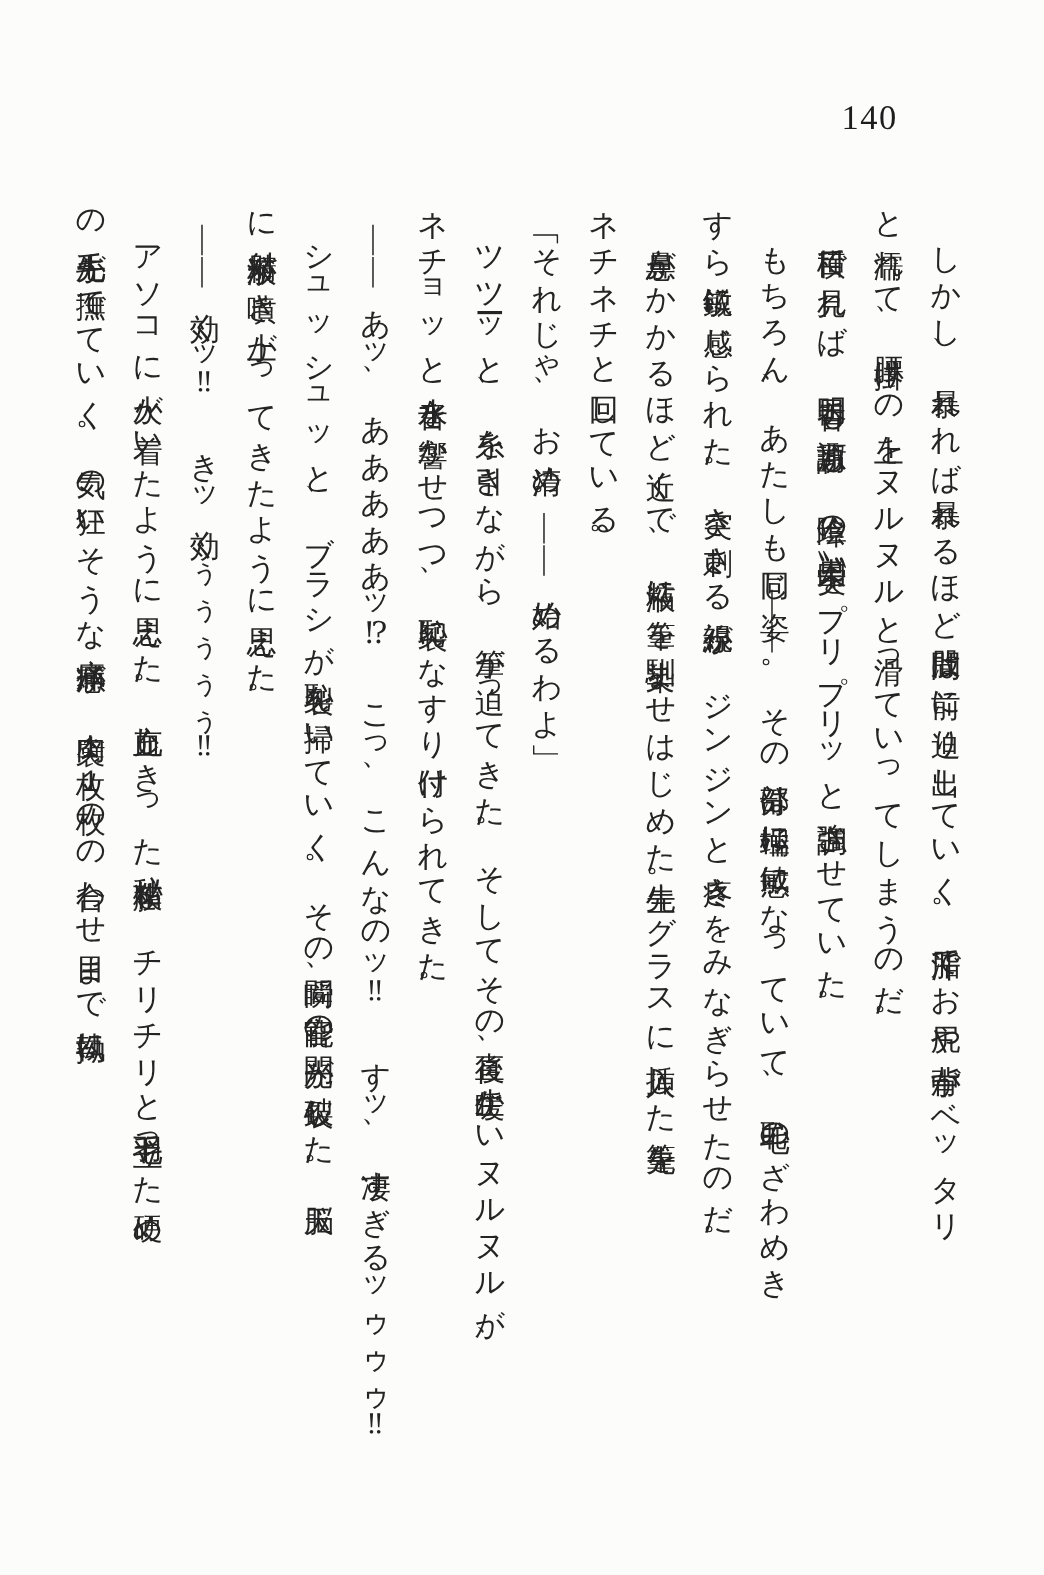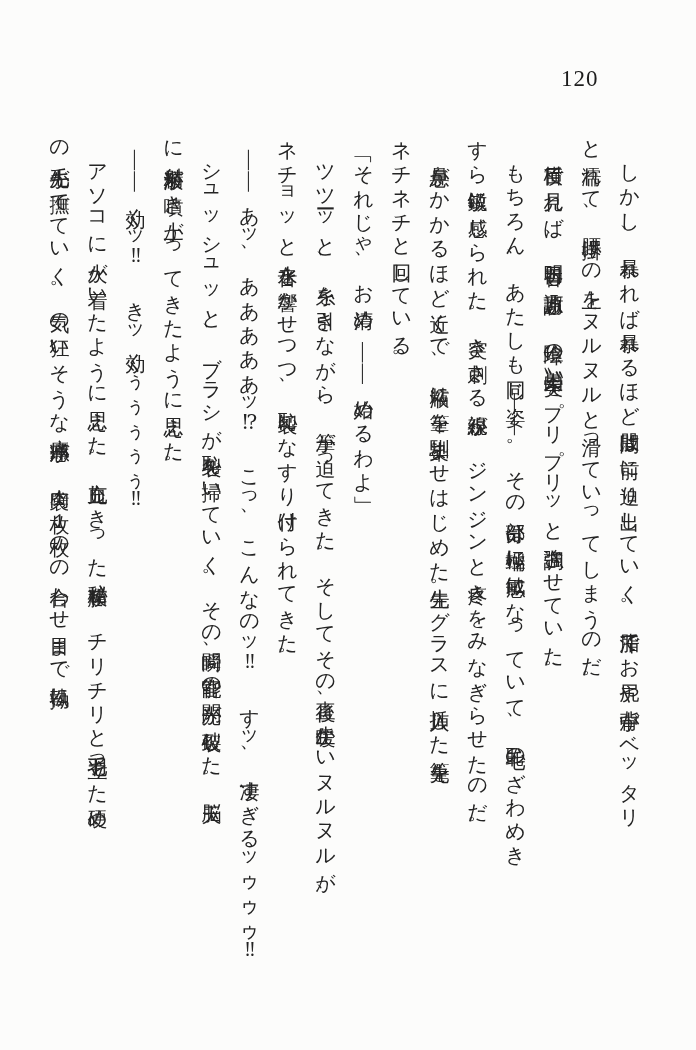--- a/index.html
+++ b/index.html
@@ -41,21 +41,21 @@
     margin: 0;
   }
   .col.indent {
     text-indent: 23px;
   }
 </style>
 </head>
 <body>
 
 <div class="page">
-  <div class="page-number">120</div>
+  <div class="page-number">140</div>
   <div class="text-block">
       <div class="col indent">しかし、暴れれば暴れるほど股間は前に迫り出していく。脂汗でお尻や背中がベッタリ</div>
       <div class="col">と濡れて、腰掛けの上をヌルヌルと滑っていってしまうのだ。</div>
       <div class="col indent">横目で見れば、明日香も諏訪原も、陰埠の〝肉果実〟をプリプリッと強調させていた。</div>
       <div class="col indent">もちろん、あたしも同じ姿――。その部分は極端に敏感になっていて、恥毛のざわめき</div>
       <div class="col">すら鋭敏に感じられた。突き刺さる視線が、ジンジンと疼きをみなぎらせたのだ。</div>
       <div class="col indent">鼻息がかかるほど近くで、粘液に筆を馴染ませはじめた先生。グラスに挿入した筆先を</div>
       <div class="col">ネチネチと回している。</div>
       <div class="col indent">「それじゃ、お清め。――始めるわよ」</div>
       <div class="col indent">ツツーッと、糸を引きながら、筆が迫ってきた。そしてその直後、生暖かいヌルヌルが、</div>

